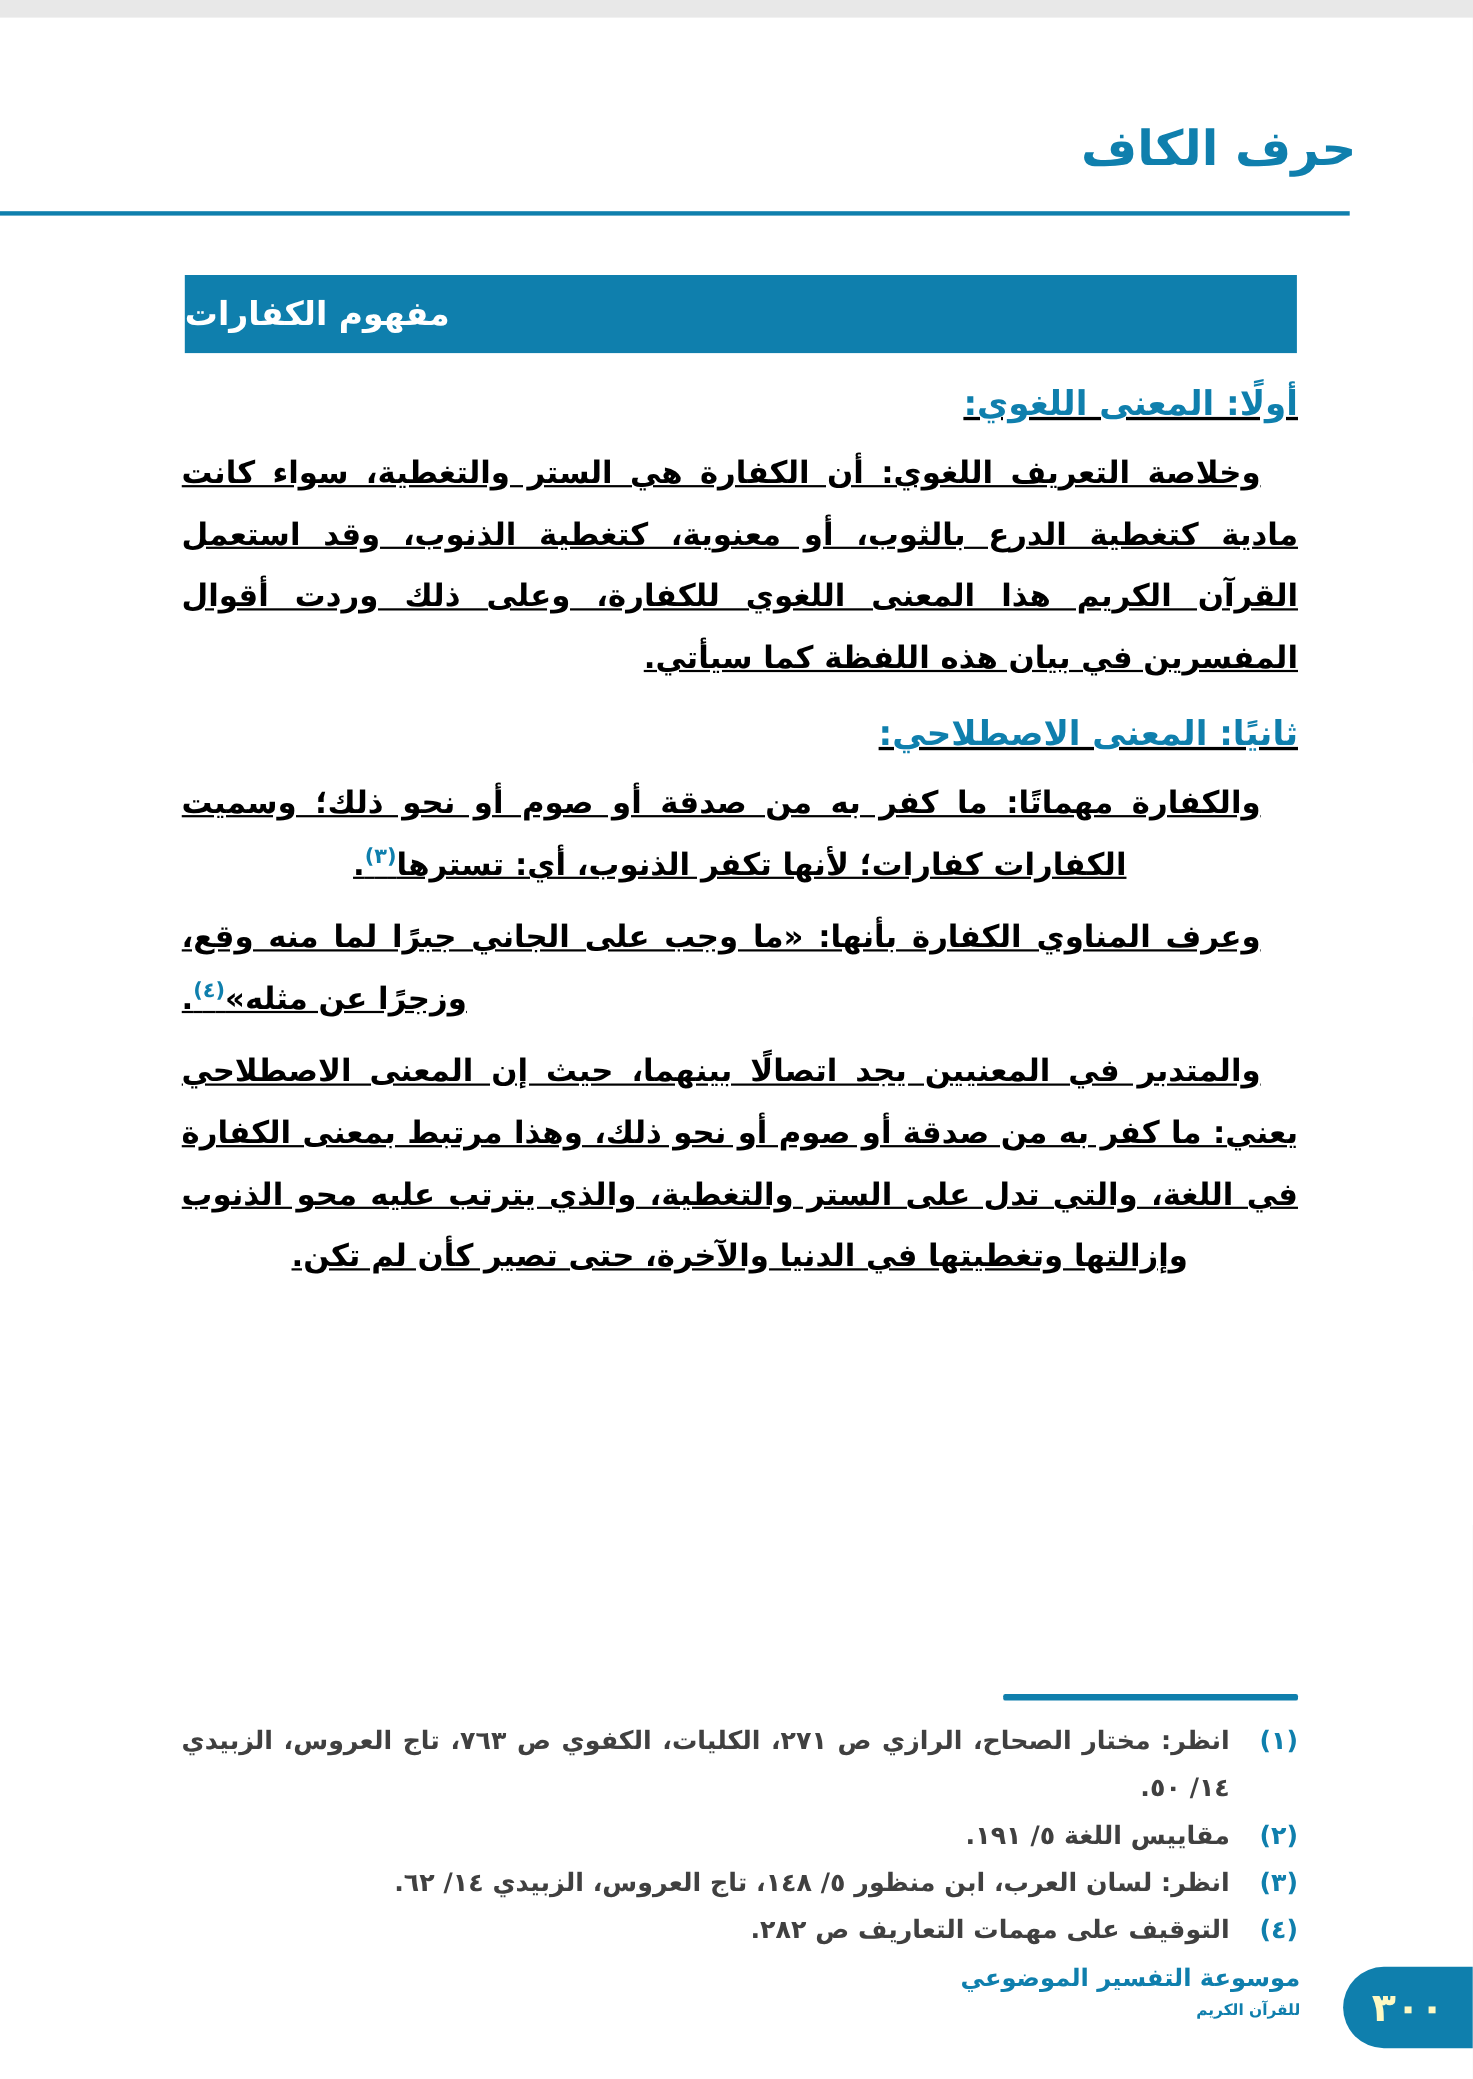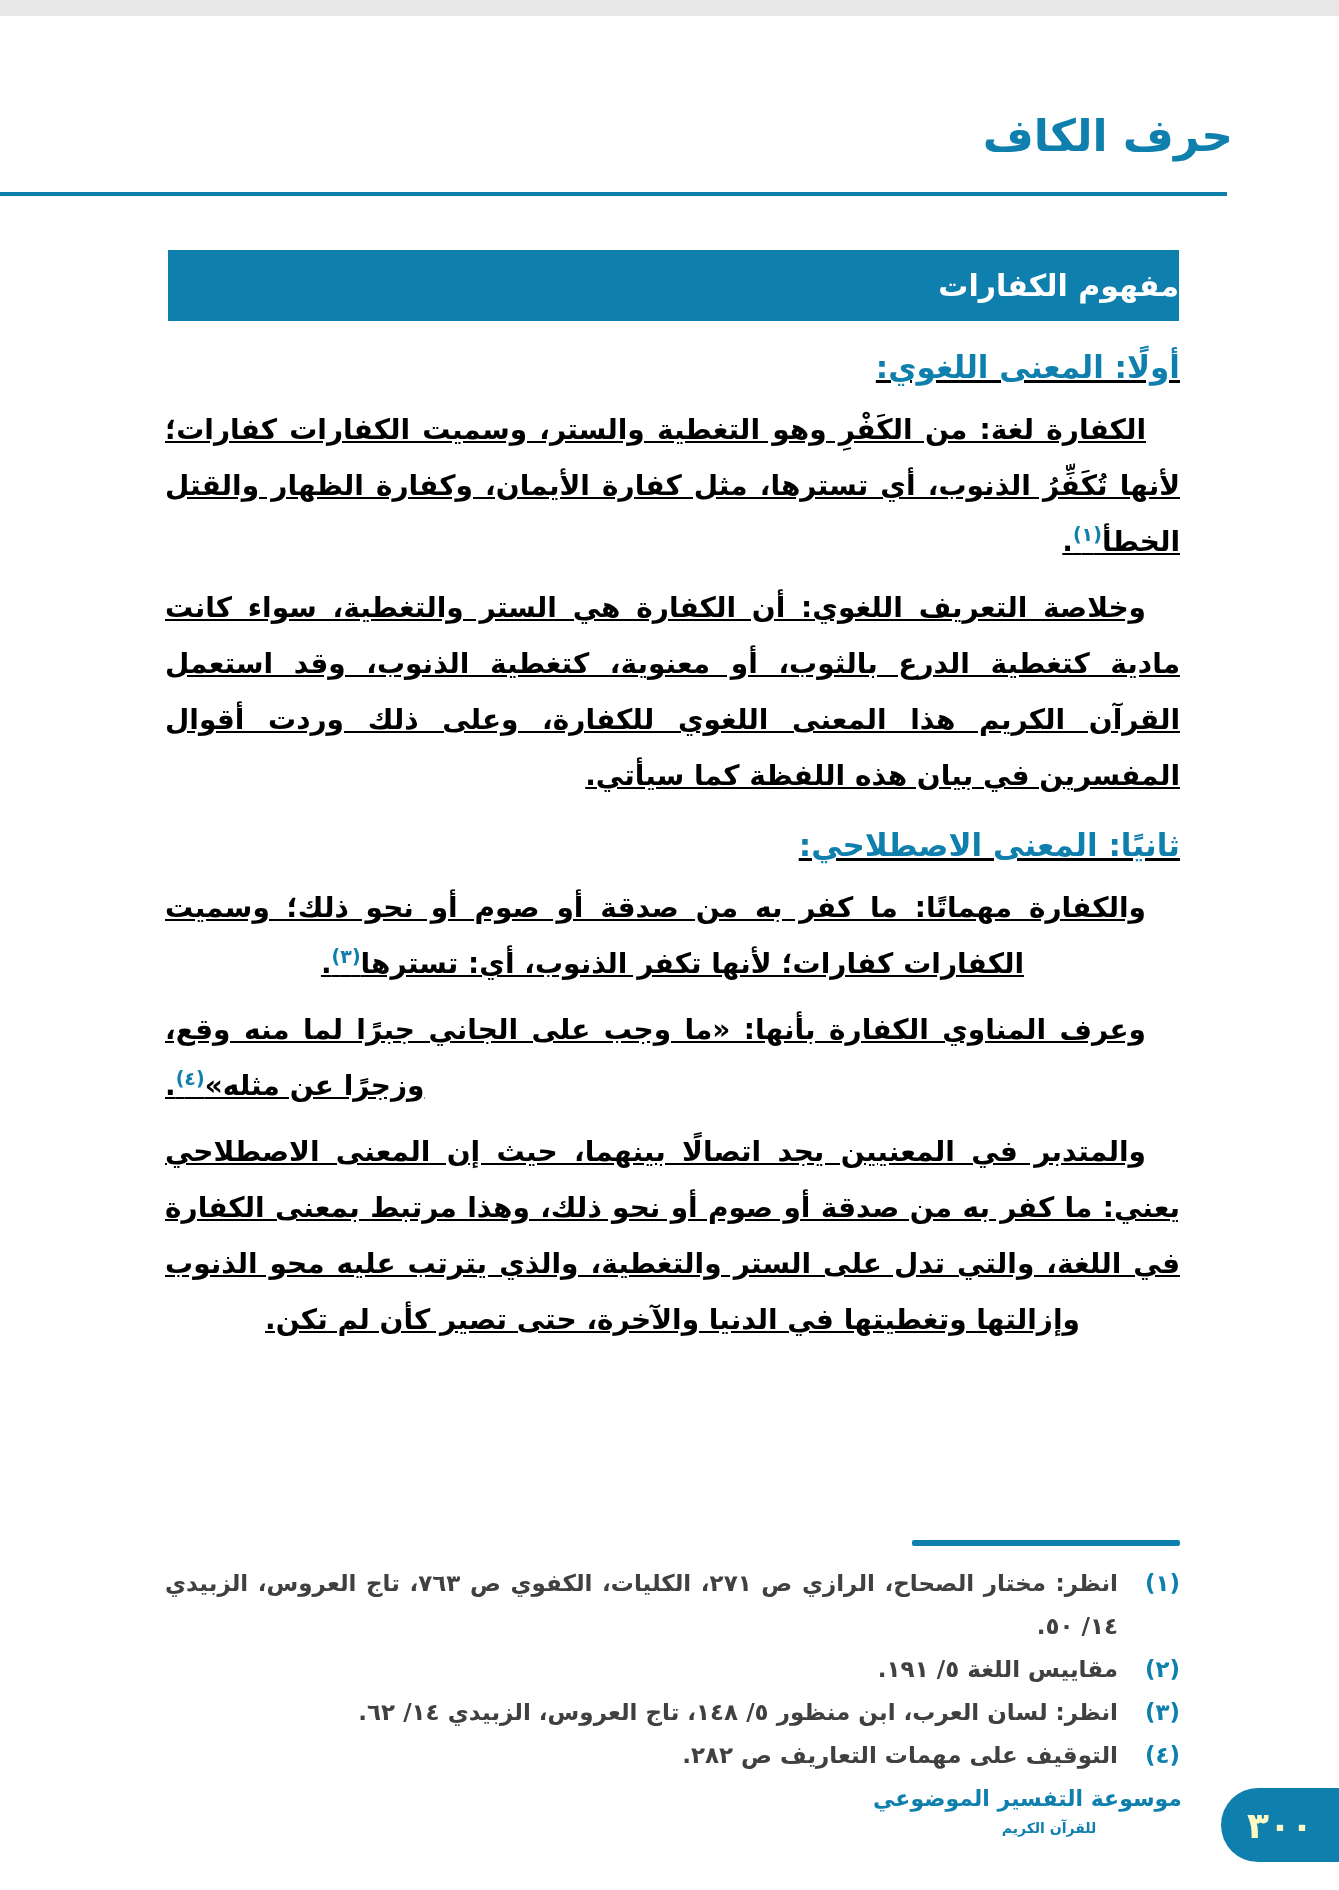--- a/index.html
+++ b/index.html
@@ -20,21 +20,21 @@
   }
   .header-rule {
     position:absolute; top:176px; left:0;
     width:1227px; height:4px; background:#0f7fad;
   }
   
   .section-bar {
     position:absolute; top:234px; left:168px;
     width:1011px; height:71px;
     background:#0f7fad;
-    display:flex; align-items:center; justify-content:flex-start;
+    display:flex; align-items:center; justify-content:flex-end;
   }
   .section-bar .bar-text {
     color:#ffffff; font-size:30px; font-weight:bold;
   }
   
   main {
     position:absolute; top:328px; left:165px;
     width:1015px; height:1192px; overflow:hidden;
     color:#000;
     text-decoration:underline;
@@ -65,21 +65,21 @@
   }
   .fn {
     display:flex; gap:10px;
     font-size:23px; line-height:43px; font-weight:bold;
   }
   .fn-marker { color:#0f7fad; flex:0 0 52px; text-align:right; }
   .fn-text { flex:1; text-align:justify; color:#404040; }
   
   .footer-logo {
     position:absolute; top:1766px; left:916px; width:266px;
-    text-align:center; color:#0f7fad;
+    text-align:right; color:#0f7fad;
   }
   .logo-line1 {
     font-size:22px; font-weight:bold; white-space:nowrap;
     line-height:34px; letter-spacing:0.5px;
   }
   .logo-line2 {
     font-size:14px; font-weight:bold; margin-top:4px;
   }
   .page-badge {
     position:absolute; top:1772px; right:0;
@@ -99,21 +99,20 @@
   <div class="header-rule"></div>
 
   <div class="section-bar">
     <span class="bar-text">مفهوم الكفارات</span>
   </div>
 
   <main>
 
     <h2>أولًا: المعنى اللغوي:</h2>
 
-    <p class="para"><span>الكفارة لغة: من الكَفْرِ وهو التغطية والستر، وسميت الكفارات كفارات؛ لأنها تُكَفِّرُ الذنوب، أي تسترها، مثل كفارة الأيمان، وكفارة الظهار والقتل الخطأ</span><sup class="fnref">(١)</sup><span>.</span></p>
 
 
     <p class="para"><span>وخلاصة التعريف اللغوي: أن الكفارة هي الستر والتغطية، سواء كانت مادية كتغطية الدرع بالثوب، أو معنوية، كتغطية الذنوب، وقد استعمل القرآن الكريم هذا المعنى اللغوي للكفارة، وعلى ذلك وردت أقوال المفسرين في بيان هذه اللفظة كما سيأتي.</span></p>
 
     <h2 class="second">ثانيًا: المعنى الاصطلاحي:</h2>
 
     <p class="para end-center"><span>والكفارة مهماتًا: ما كفر به من صدقة أو صوم أو نحو ذلك؛ وسميت الكفارات كفارات؛ لأنها تكفر الذنوب، أي: تسترها</span><sup class="fnref">(٣)</sup><span>.</span></p>
 
     <p class="para end-left"><span>وعرف المناوي الكفارة بأنها: «ما وجب على الجاني جبرًا لما منه وقع، وزجرًا عن مثله»</span><sup class="fnref">(٤)</sup><span>.</span></p>
 

